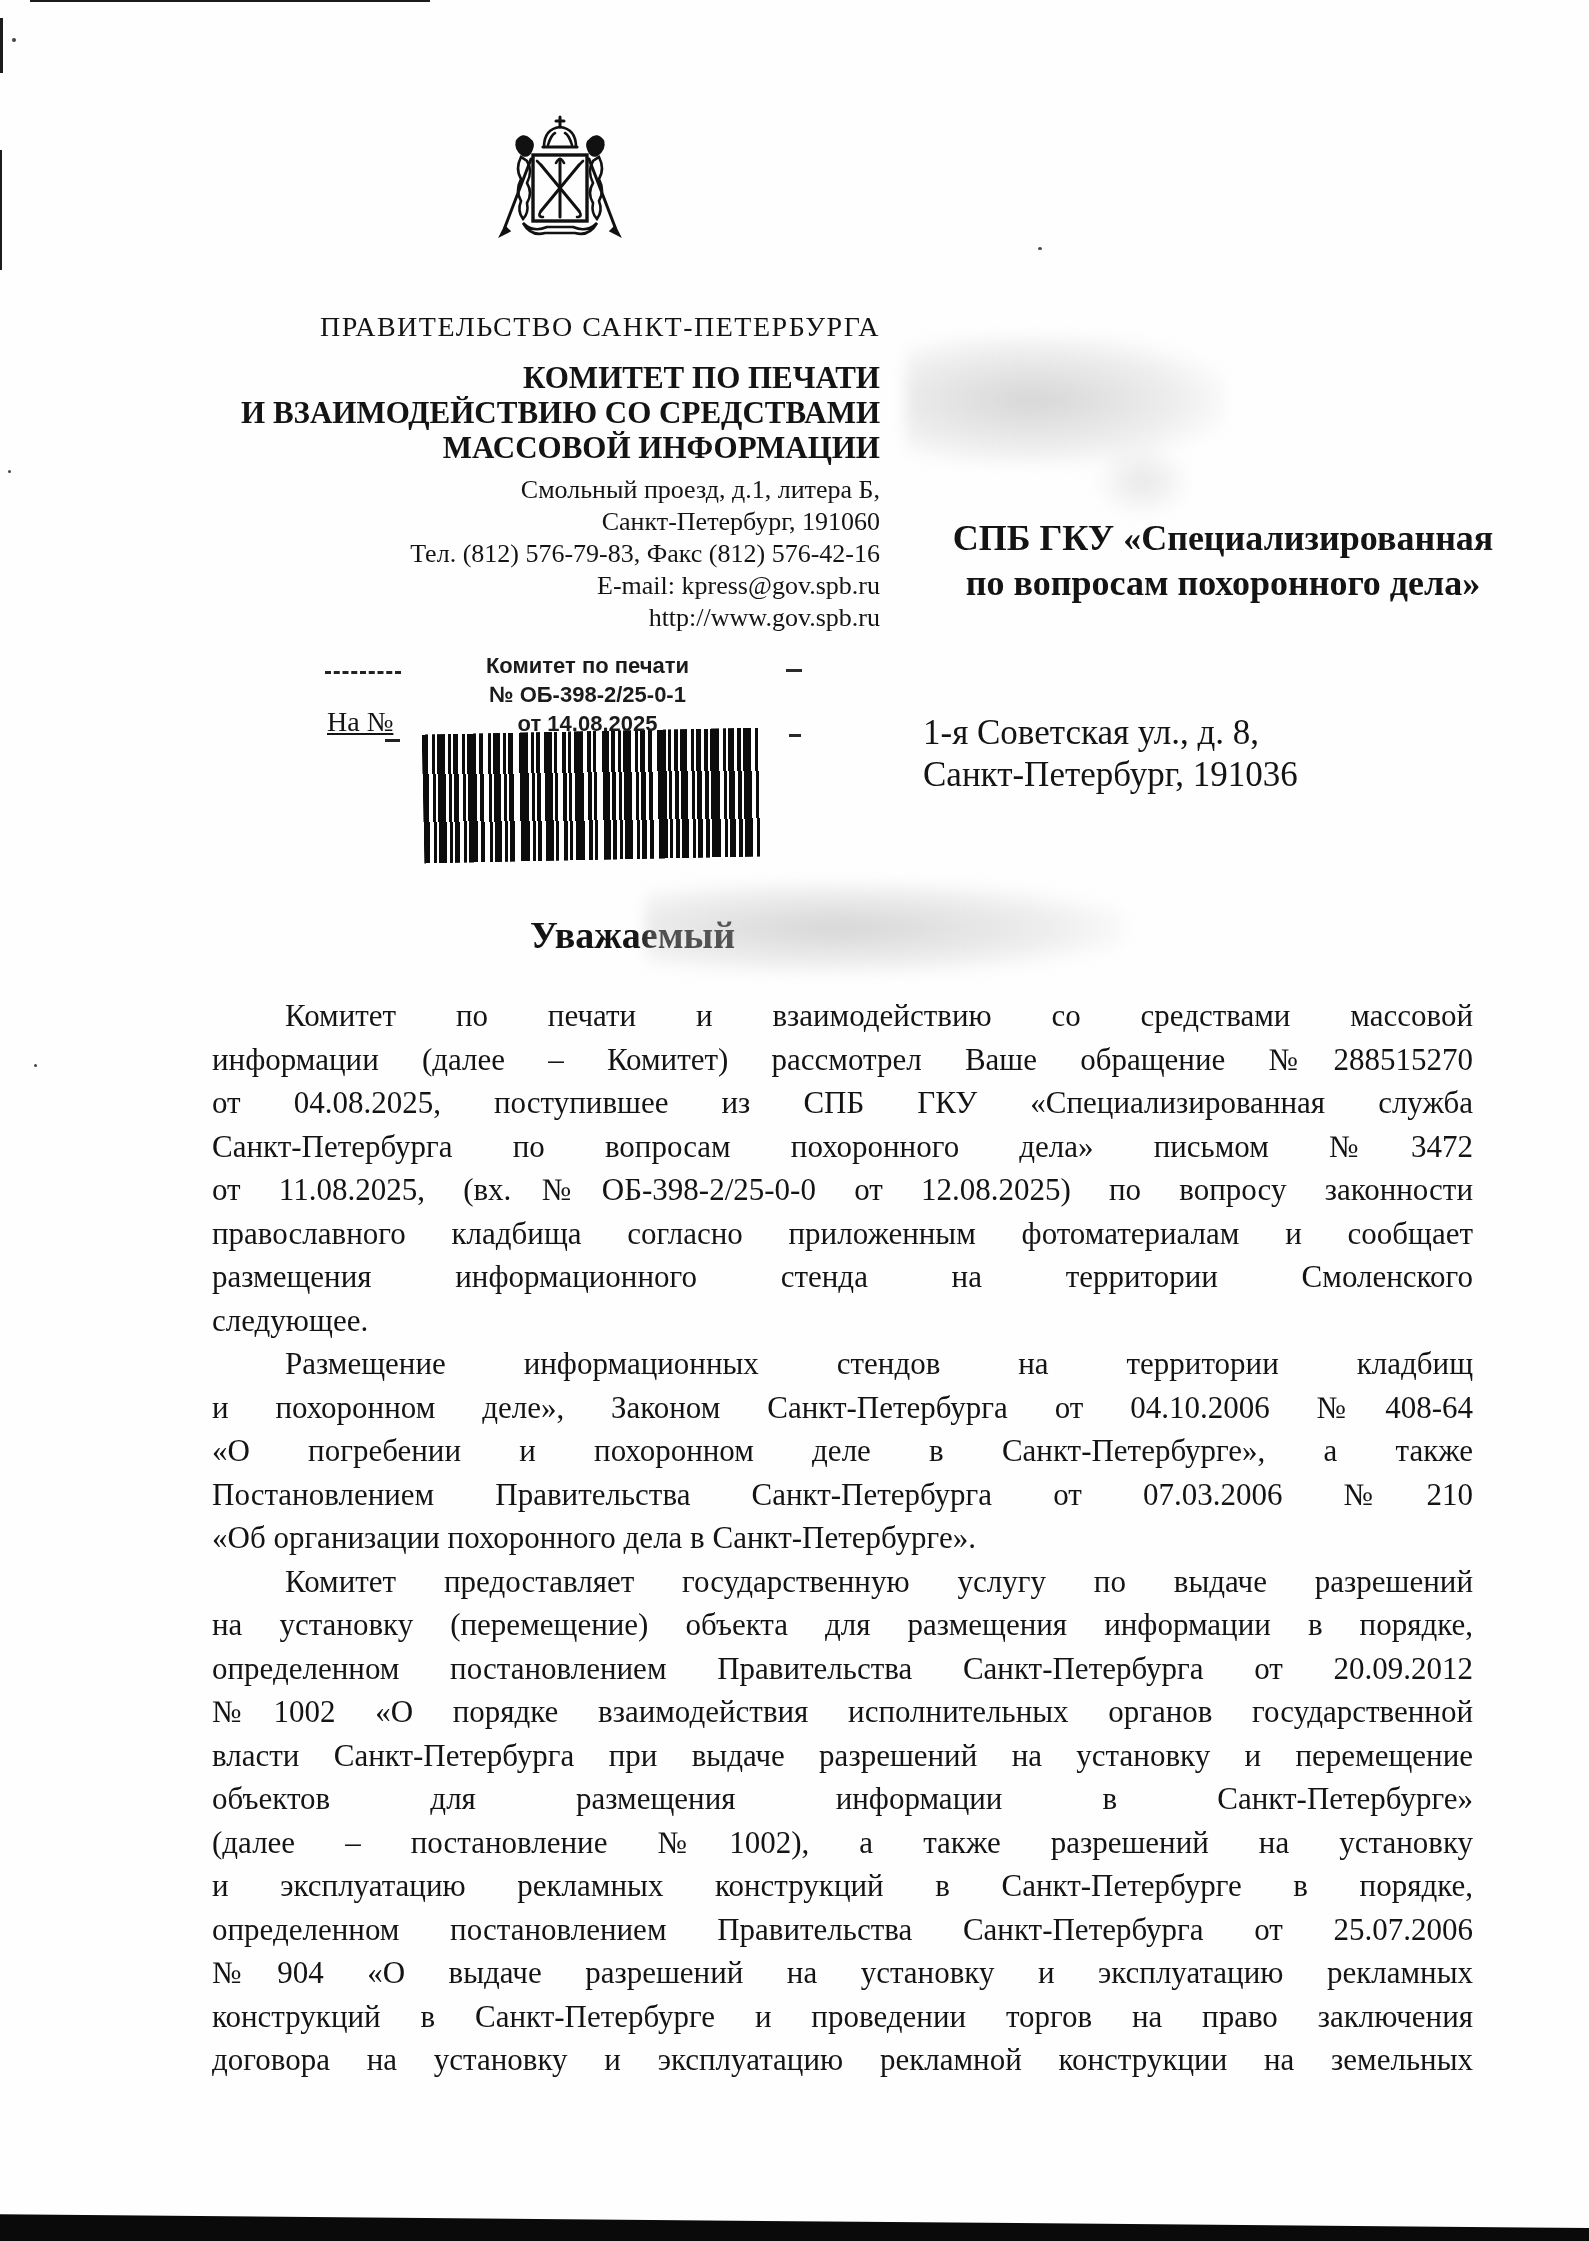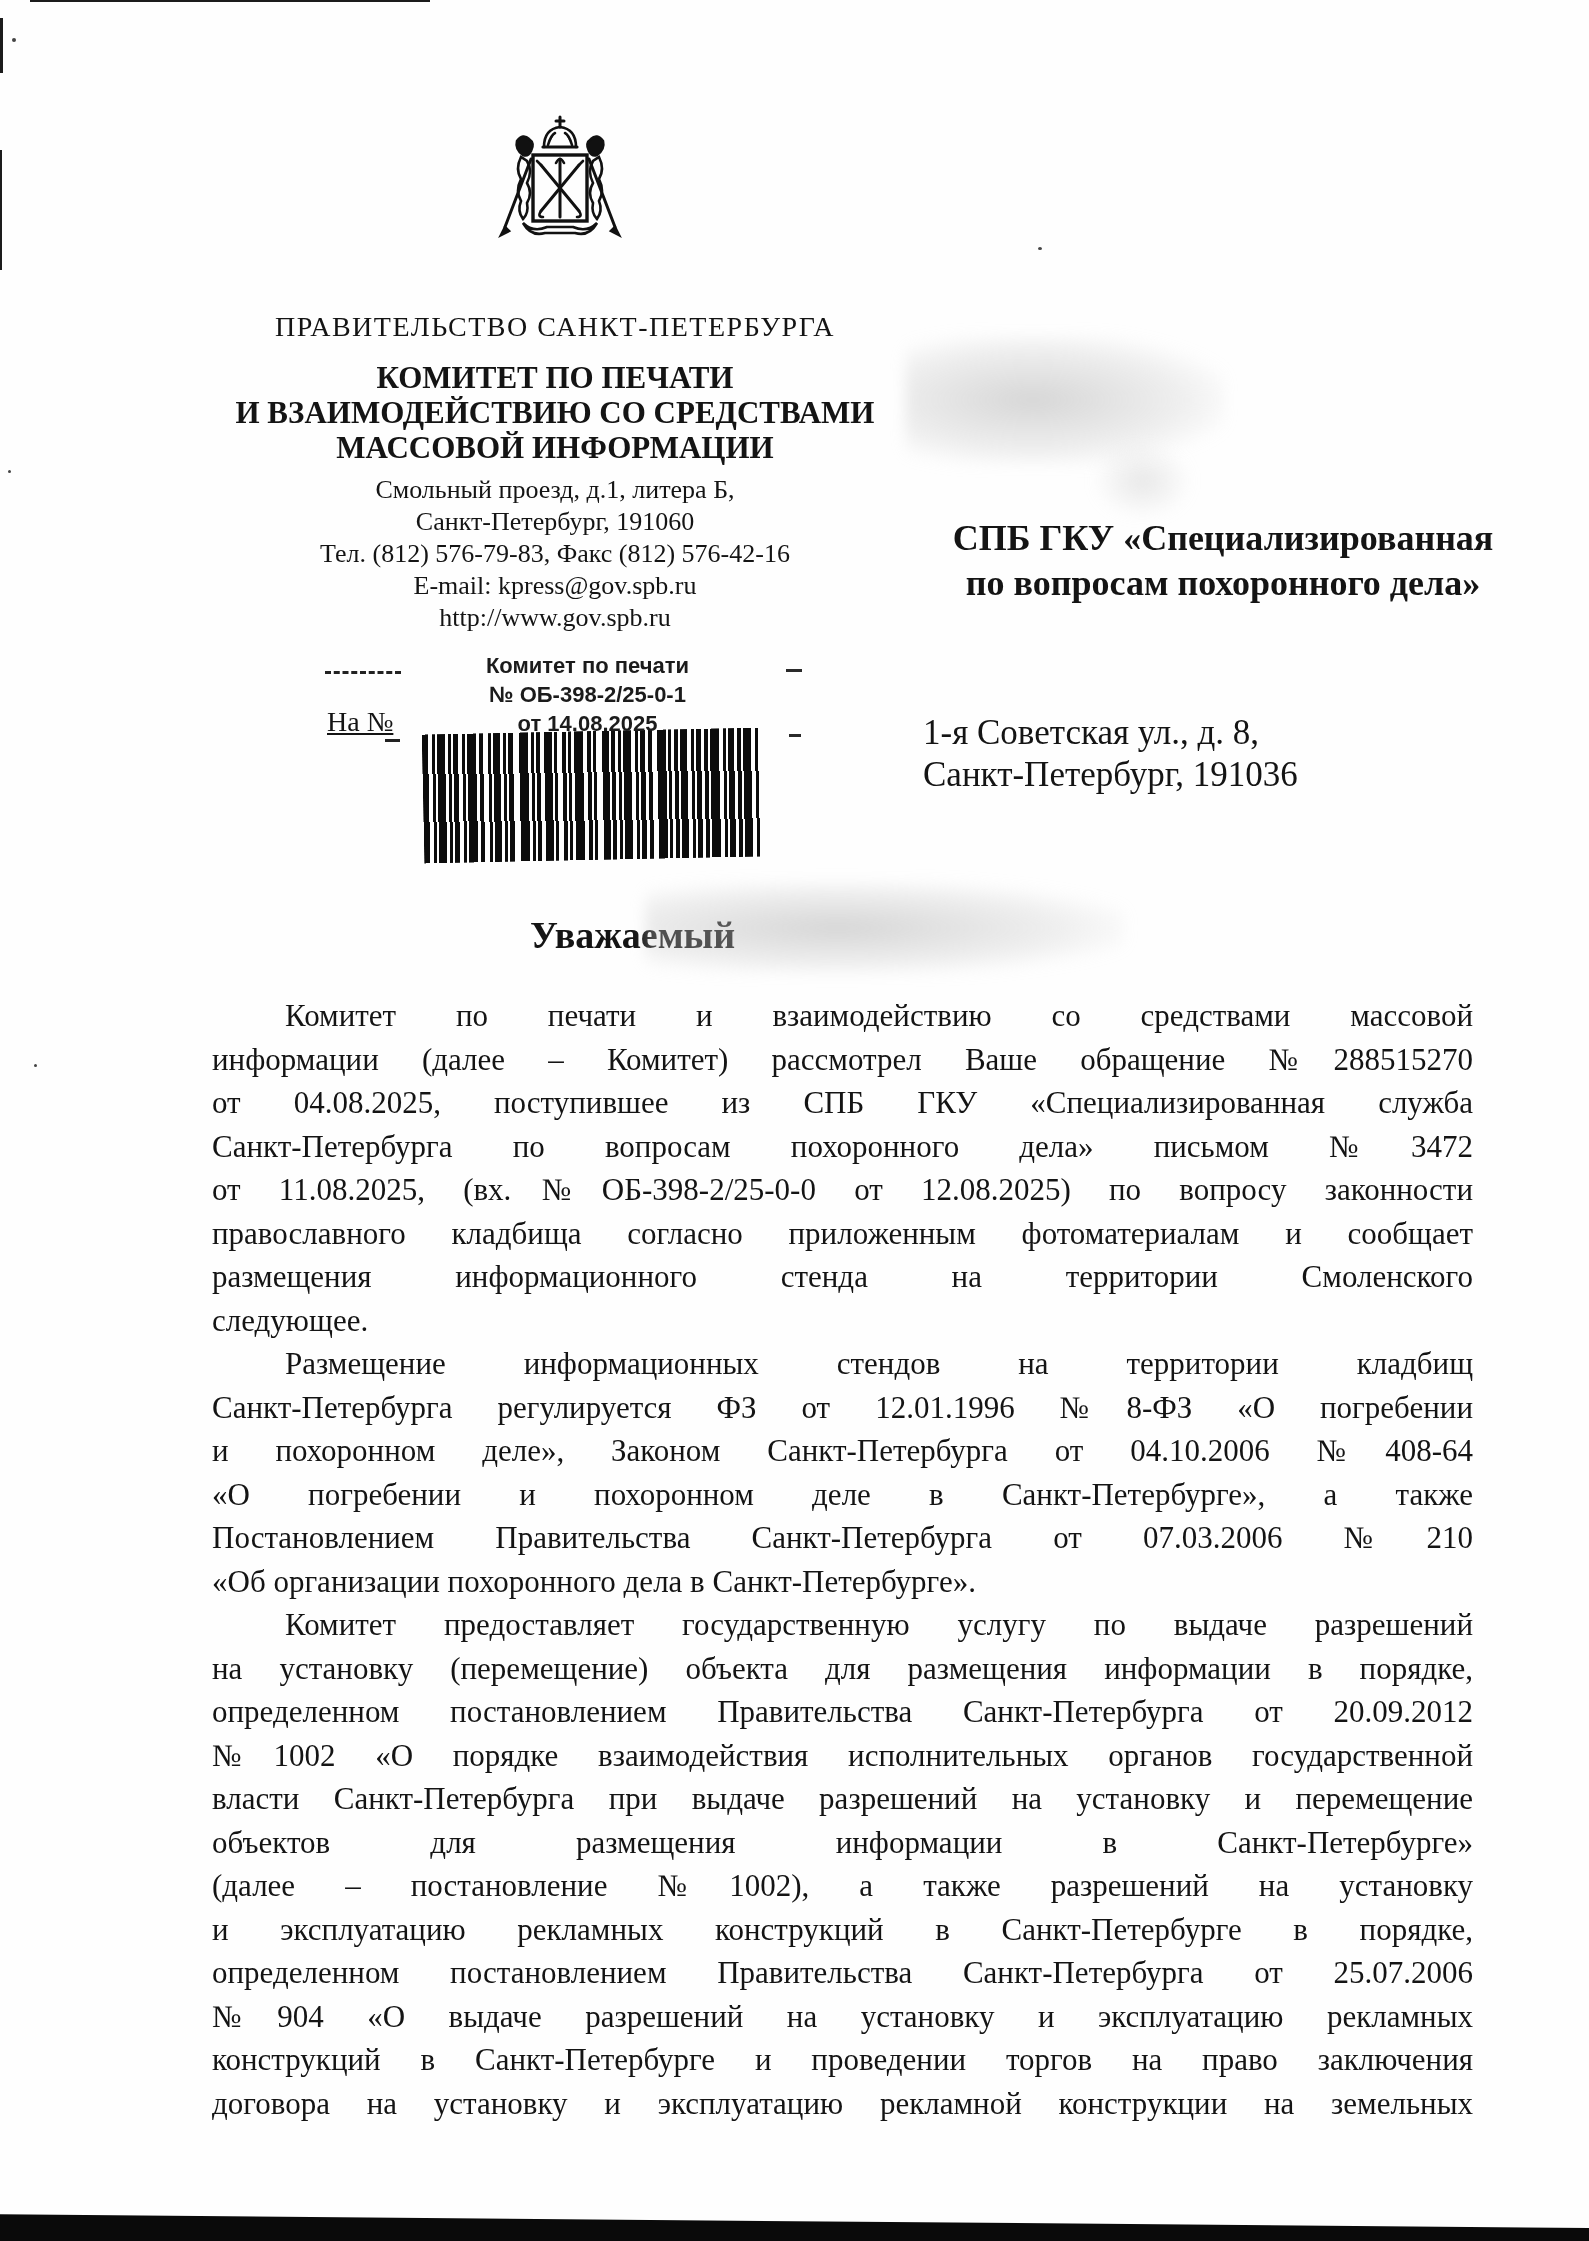--- a/index.html
+++ b/index.html
@@ -15,21 +15,21 @@
   .speck{background:#444;border-radius:50%;}
   .bottom-wedge{
     left:0;top:2205px;width:1589px;height:36px;background:#0a0a0a;
     clip-path:polygon(0 26%, 100% 64%, 100% 100%, 0 100%);
   }
   
   .blur-blob{filter:blur(7px);border-radius:18px;}
   .blur-strong{background:radial-gradient(ellipse at 40% 50%, rgba(176,176,176,.50), rgba(205,205,205,.30) 55%, rgba(230,230,230,0) 78%);}
   .blur-light{background:radial-gradient(ellipse at 50% 50%, rgba(205,205,205,.45), rgba(228,228,228,0) 75%);}
   
-  .left-col{left:230px;width:650px;text-align:center;}
+  .left-col{left:230px;width:650px;text-align:right;}
   .gov-line{top:311px;font-size:28px;letter-spacing:1.5px;white-space:nowrap;}
   .committee{top:360px;font-weight:bold;font-size:31px;line-height:35px;white-space:nowrap;}
   .lh-address{top:474px;font-size:26px;line-height:32px;white-space:nowrap;}
   
   .stamp{left:420px;top:651px;width:335px;text-align:center;
     font-family:"Liberation Sans", sans-serif;font-weight:bold;
     font-size:22px;line-height:29px;color:#1b1b1b;white-space:nowrap;z-index:4;}
   .dash-line{left:325px;top:671px;width:76px;height:0;border-top:3px dashed #222;}
   .na-no{left:327px;top:706px;font-size:28px;text-decoration:underline;}
   .underscore{background:#222;height:3px;}
@@ -189,21 +189,20 @@
   <div class="bline first">Комитет по печати и взаимодействию со средствами массовой</div>
   <div class="bline">информации (далее – Комитет) рассмотрел Ваше обращение №288515270</div>
   <div class="bline">от 04.08.2025, поступившее из СПБ ГКУ «Специализированная служба</div>
   <div class="bline">Санкт-Петербурга по вопросам похоронного дела» письмом №3472</div>
   <div class="bline">от 11.08.2025, (вх.№ОБ-398-2/25-0-0 от 12.08.2025) по вопросу законности</div>
   <div class="bline">православного кладбища согласно приложенным фотоматериалам и сообщает</div>
   <div class="bline">размещения информационного стенда на территории Смоленского</div>
   <div class="bline last">следующее.</div>
 
   <div class="bline first">Размещение информационных стендов на территории кладбищ</div>
-  <div class="bline">Санкт-Петербурга регулируется ФЗ от 12.01.1996 №8-ФЗ «О погребении</div>
   <div class="bline">и похоронном деле», Законом Санкт-Петербурга от 04.10.2006 №408-64</div>
   <div class="bline">«О погребении и похоронном деле в Санкт-Петербурге», а также</div>
   <div class="bline">Постановлением Правительства Санкт-Петербурга от 07.03.2006 №210</div>
   <div class="bline last">«Об организации похоронного дела в Санкт-Петербурге».</div>
 
   <div class="bline first">Комитет предоставляет государственную услугу по выдаче разрешений</div>
   <div class="bline">на установку (перемещение) объекта для размещения информации в порядке,</div>
   <div class="bline">определенном постановлением Правительства Санкт-Петербурга от 20.09.2012</div>
   <div class="bline">№1002 «О порядке взаимодействия исполнительных органов государственной</div>
   <div class="bline">власти Санкт-Петербурга при выдаче разрешений на установку и перемещение</div>

